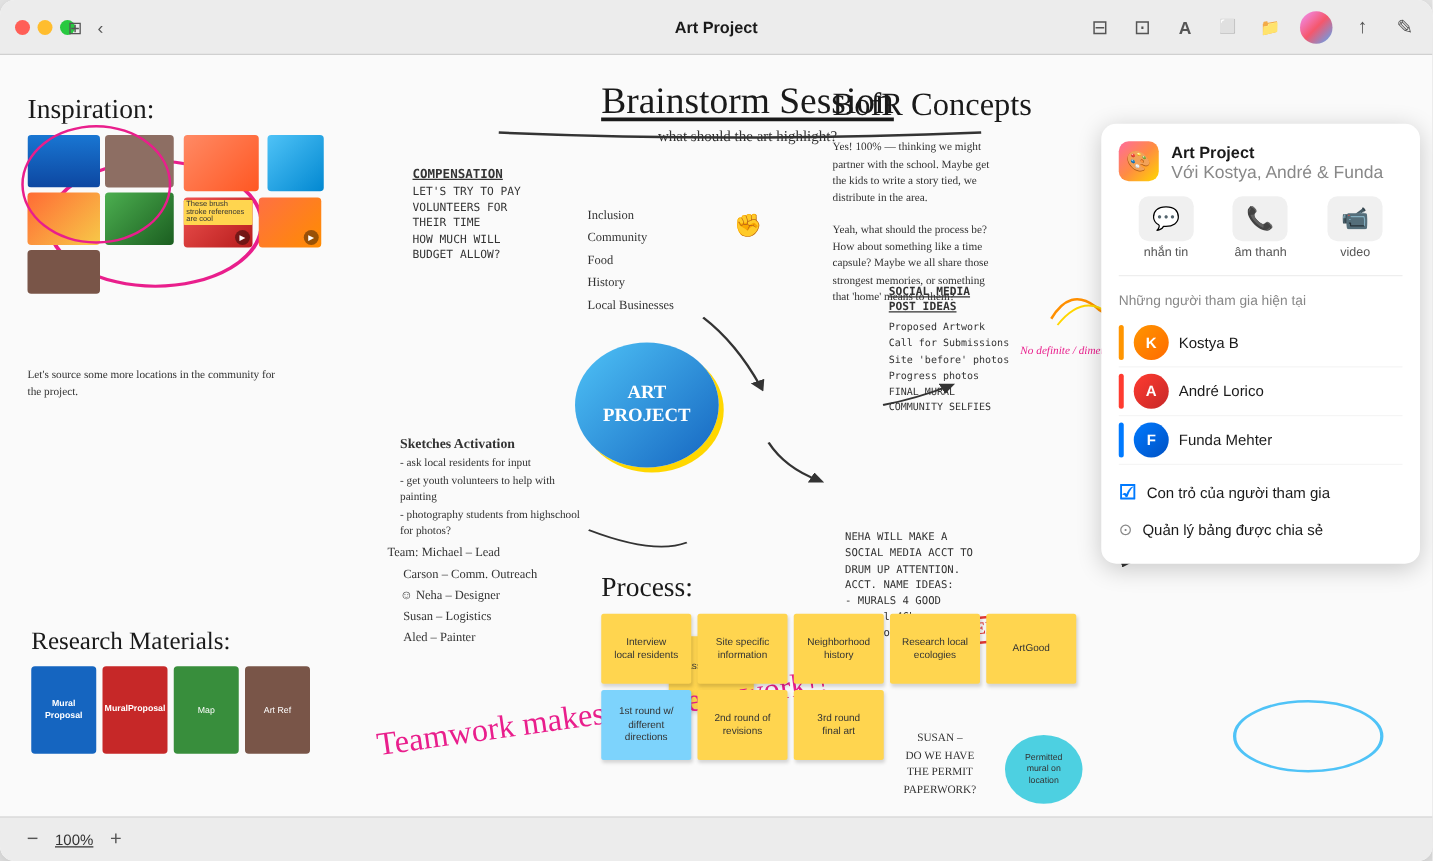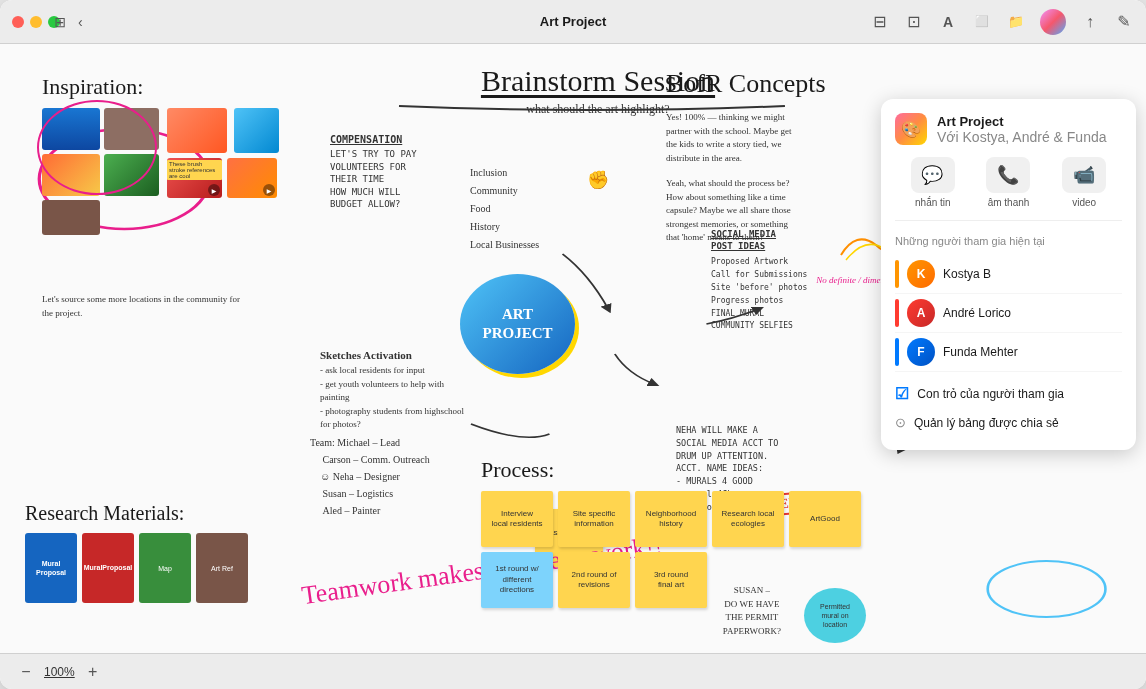--- a/index.html
+++ b/index.html
@@ -107,21 +107,21 @@
       width: 100%;
       height: 100%;
       position: relative;
       background: #fafafa;
     }
 
     
     .section-inspiration {
       position: absolute;
       top: 30px;
-      left: 42px;
+      left: 22px;
       width: 280px;
     }
     .inspiration-title {
       font-family: 'Segoe Script', cursive;
       font-size: 22px;
       color: #1a1a1a;
       margin-bottom: 8px;
     }
 
     

